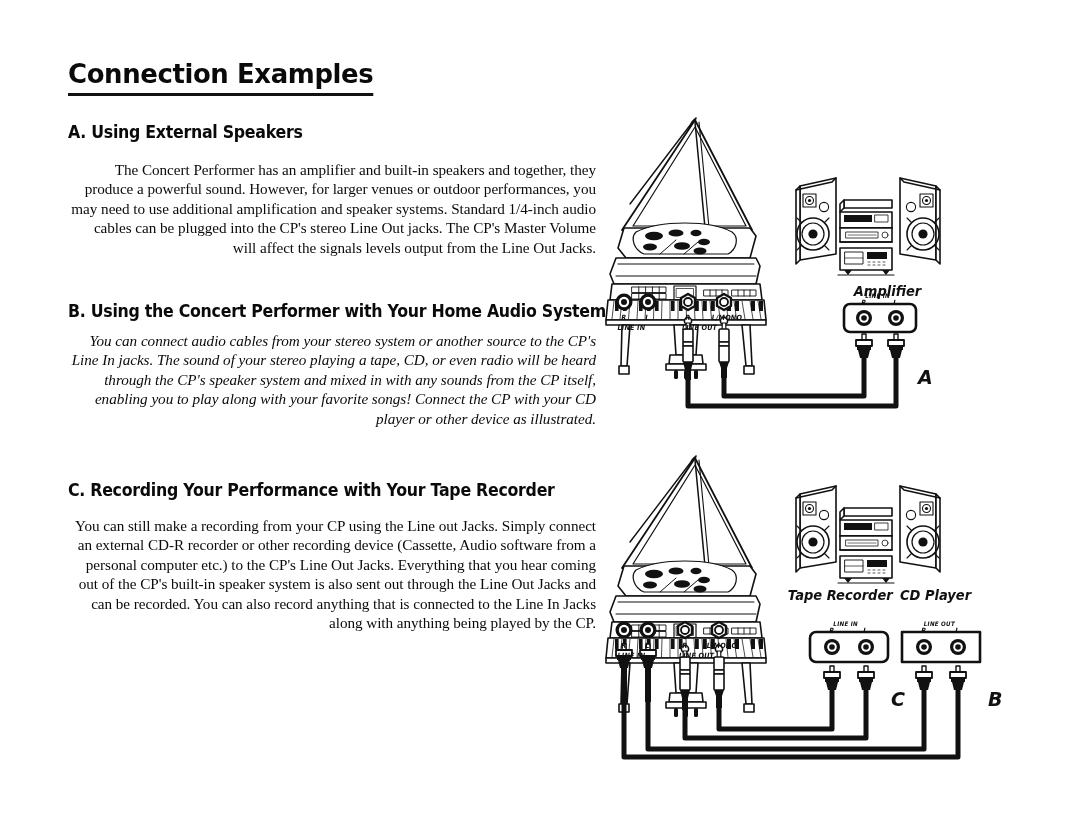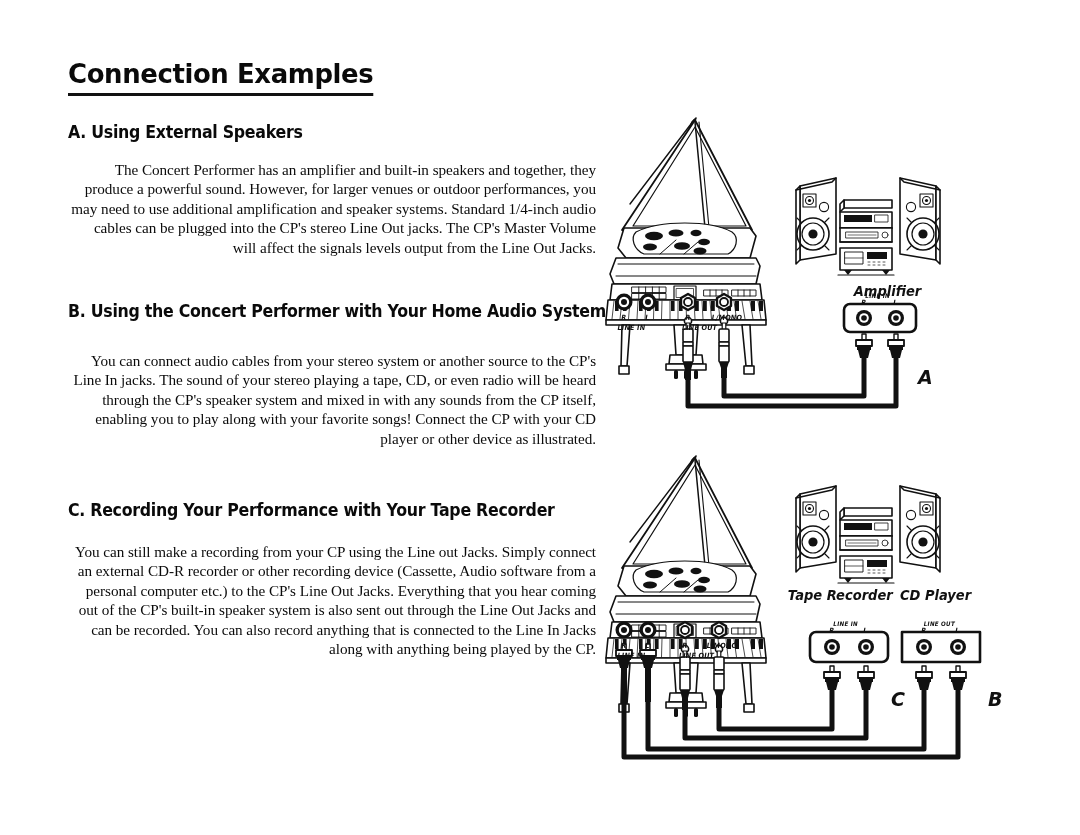--- a/index.html
+++ b/index.html
@@ -54,23 +54,23 @@
     font-size: 15.2px;
     line-height: 19.4px;
     margin: 0;
     text-align: right;
     letter-spacing: -0.05px;
   }
 
   .sec-a-head { margin-top: 26px; }
   .sec-a-body { margin-top: 18px; }
   .sec-b-head { margin-top: 44px; }
-  .sec-b-body { margin-top: 30px; }
+  .sec-b-body { margin-top: 10px; font-style: italic; }
   .sec-c-head { margin-top: 52px; }
-  .sec-c-body { margin-top: 22px; }
+  .sec-c-body { margin-top: 16px; }
 
   
   .footer-rule {
     position: absolute;
     left: 56px;
     top: 789px;
     width: 968px;
     height: 2px;
     background: #111;
   }

